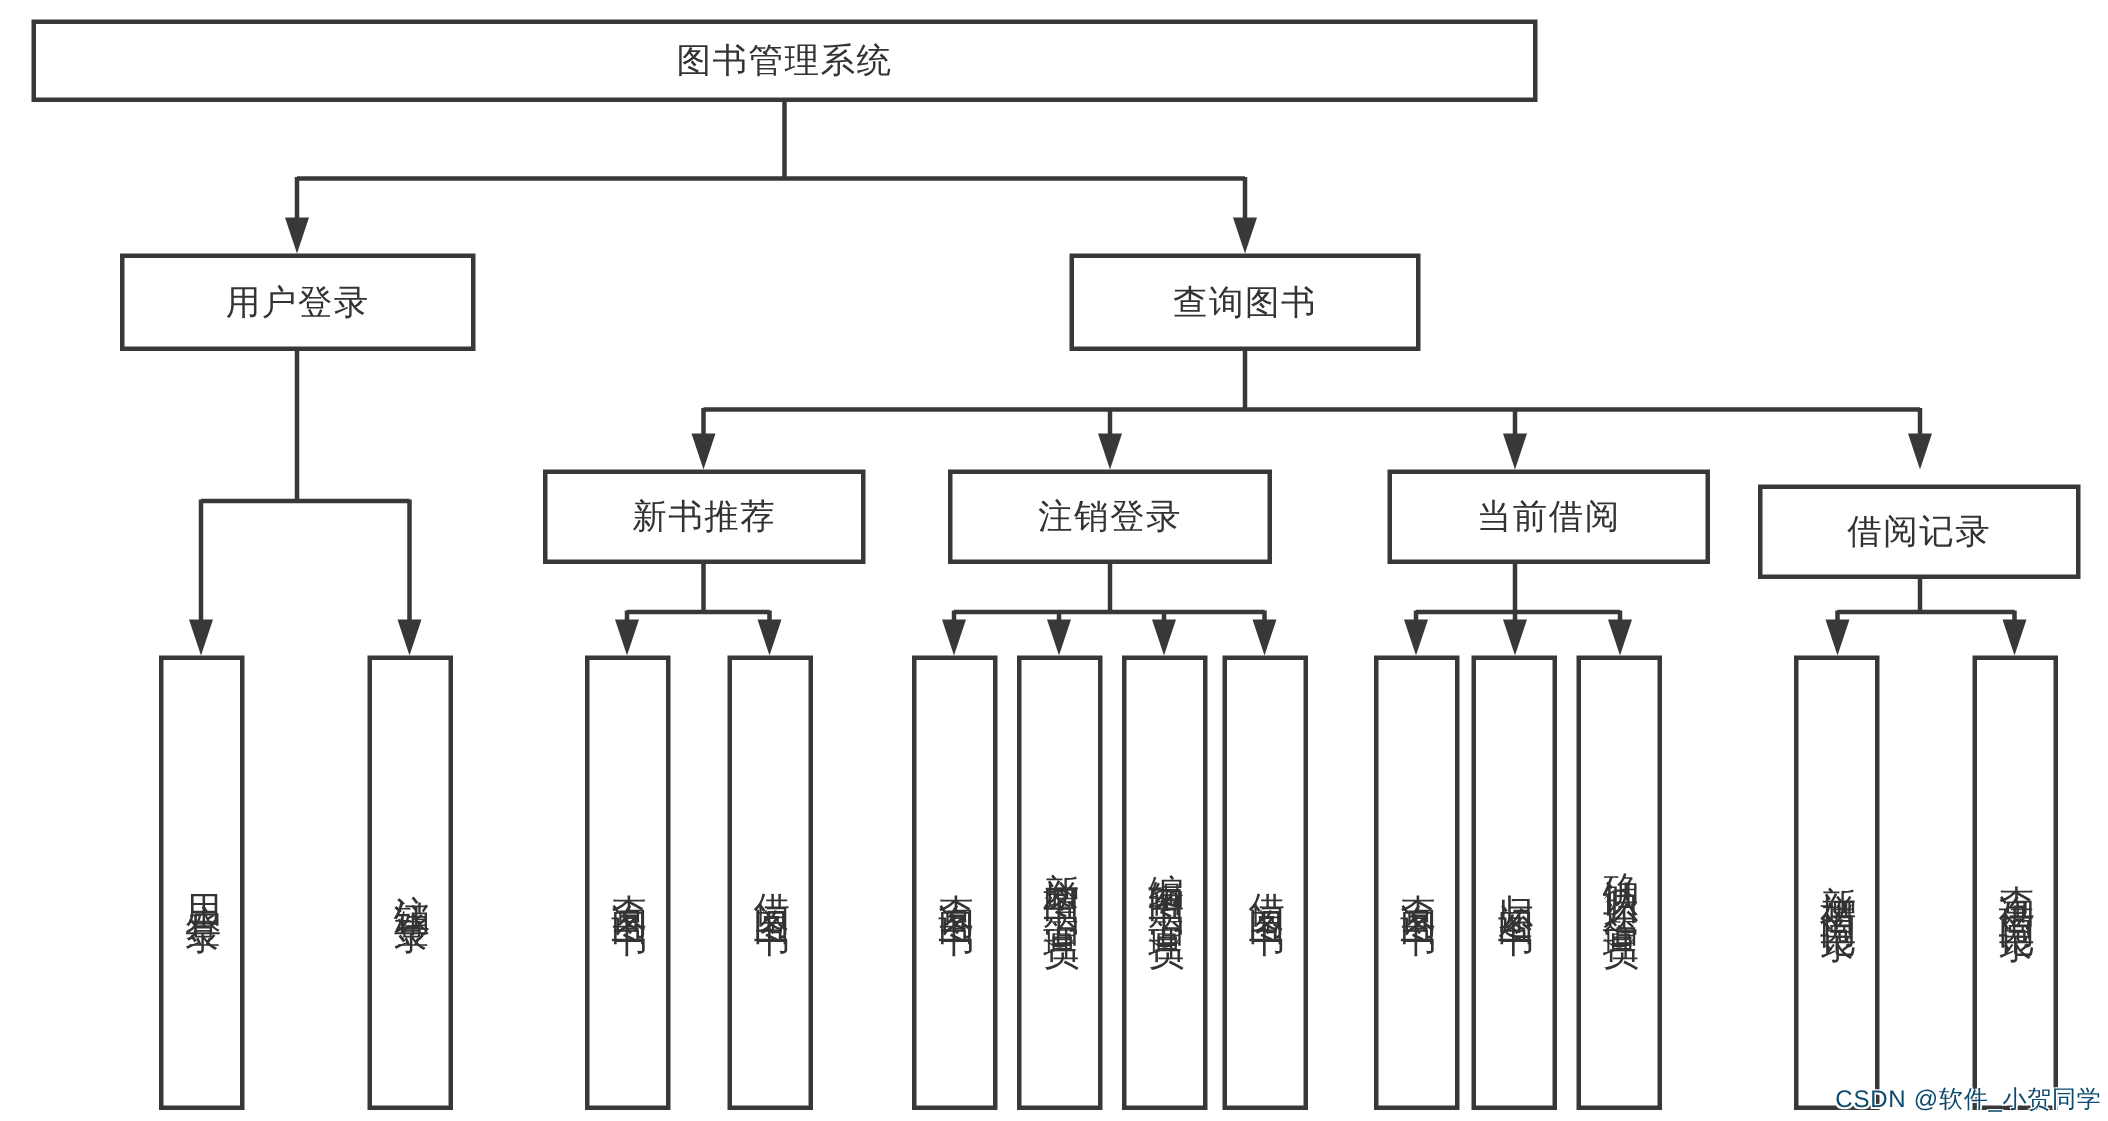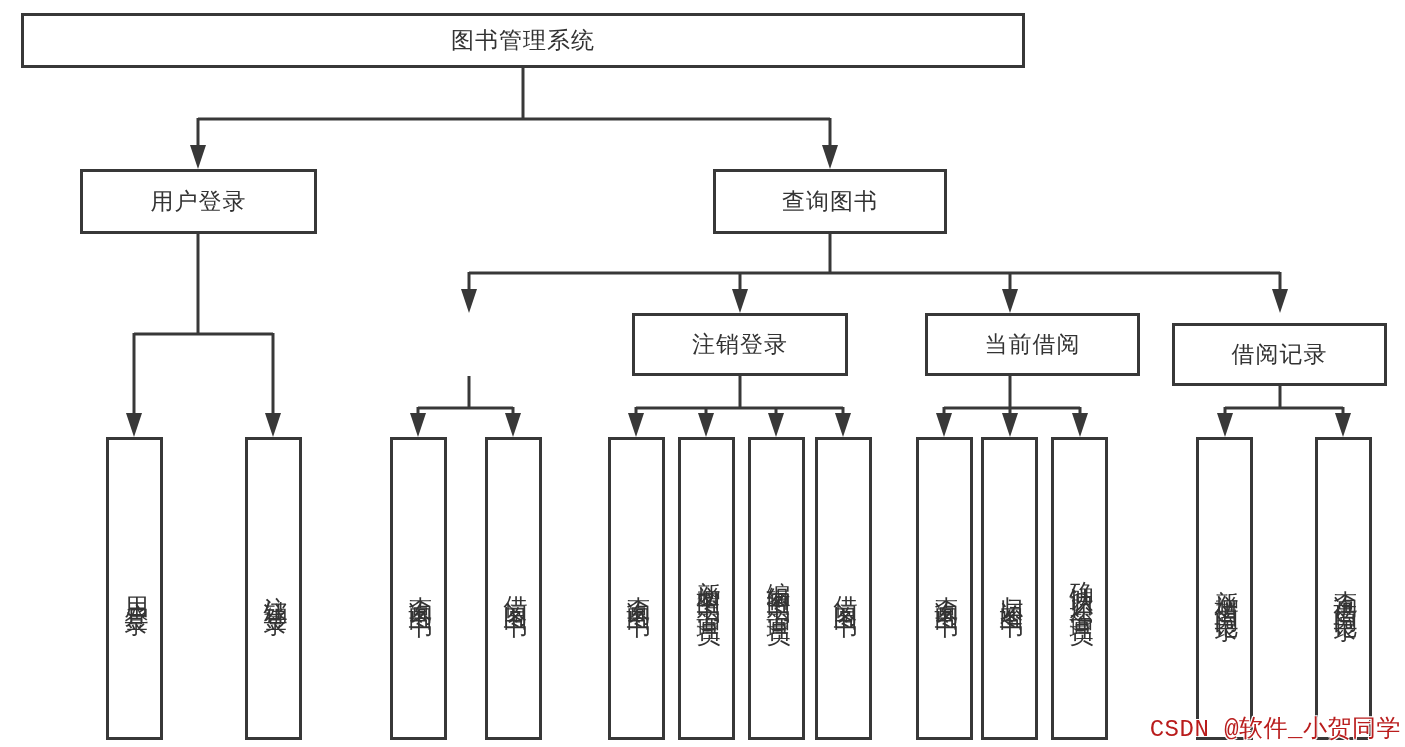--- a/index.html
+++ b/index.html
@@ -2,21 +2,21 @@
 <html><head>
 <meta charset="utf-8">
 <style>
   * { margin: 0; padding: 0; box-sizing: border-box; }
   html, body { background: #ffffff; }
   .canvas {
     position: relative;
     width: 1405px;
     height: 747px;
     background: #ffffff;
-    font-family: Liberation Mono, monospace;
+    font-family: Liberation Sans, sans-serif;
     overflow: hidden;
   }
   .lines-svg {
     position: absolute;
     left: 0; top: 0;
     width: 1405px; height: 747px;
   }
   .node {
     position: absolute;
     border: 3px solid #383838;
@@ -60,22 +60,22 @@
   .l8  { left: 815px; }
   .l9  { left: 916px; }
   .l10 { left: 981px; }
   .l11 { left: 1051px; }
   .l12 { left: 1196px; }
   .l13 { left: 1315px; }
   .watermark {
     position: absolute;
     right: 4px;
     bottom: 3px;
-    font-size: 24px;
-    color: #b91c1c;
+    font-size: 16px;
+    color: #0c4a6e;
     letter-spacing: 0.5px;
     white-space: nowrap;
     text-shadow: 1px 1px 0 #ffffff, -1px -1px 0 #ffffff, 1px -1px 0 #ffffff, -1px 1px 0 #ffffff;
   }
 </style>
 </head>
 <body>
 
 <div class="canvas">
 
@@ -152,20 +152,23 @@
     <span>图书管理系统</span>
   </div>
 
   <div class="node hnode n-userlogin">
     <span>用户登录</span>
   </div>
   <div class="node hnode n-bookmgmt">
     <span>查询图书</span>
   </div>
 
+  <div class="node hnode n-newbook">
+    <span>新书推荐</span>
+  </div>
   <div class="node hnode n-borrow">
     <span>注销登录</span>
   </div>
   <div class="node hnode n-current">
     <span>当前借阅</span>
   </div>
   <div class="node hnode n-records">
     <span>借阅记录</span>
   </div>
 

